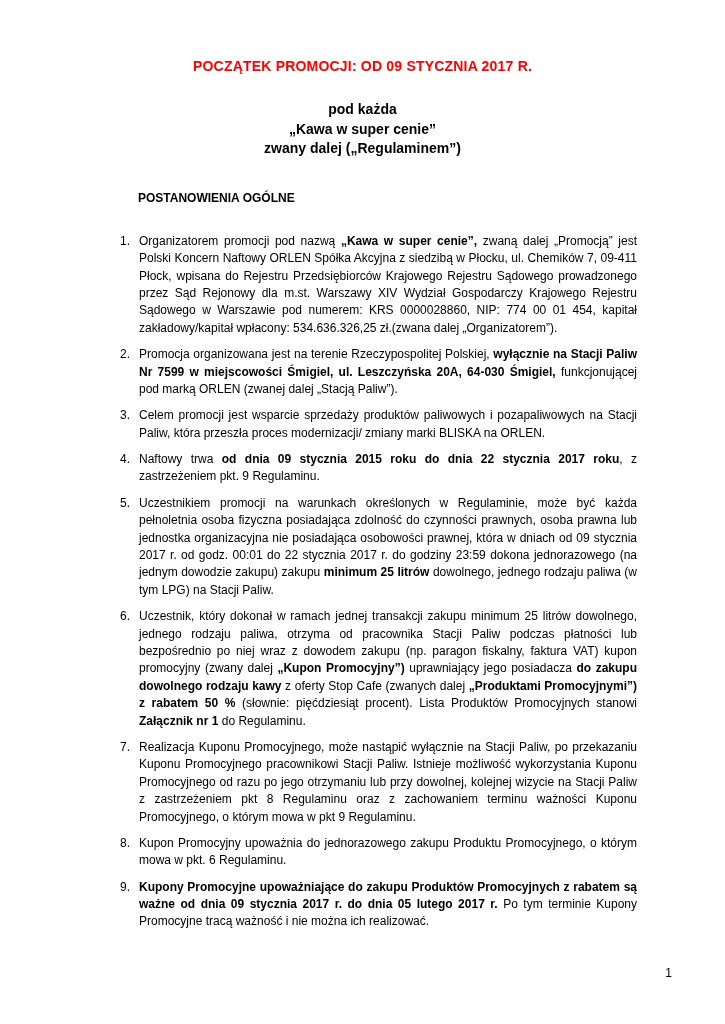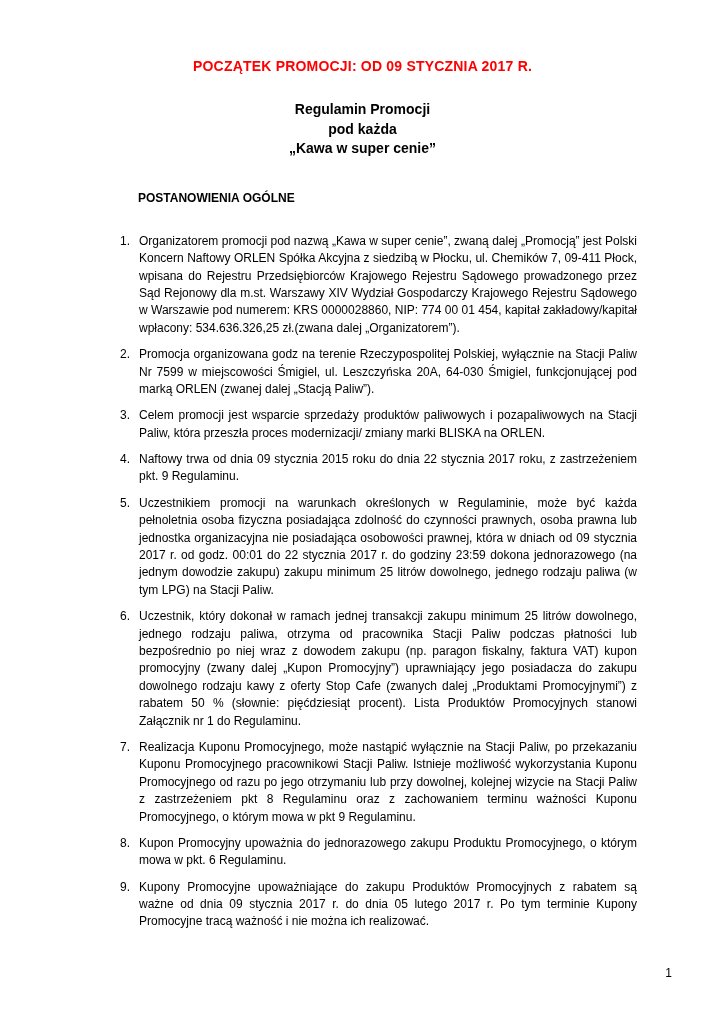--- a/index.html
+++ b/index.html
@@ -51,52 +51,52 @@
   }
   .item .num {
     flex: none;
     width: 19px;
   }
   .item .txt {
     flex: 1;
     text-align: justify;
   }
   .b {
-    font-weight: normal;
+    font-weight: bold;
   }
   .page-number {
     position: absolute;
     right: 53px;
     bottom: 44px;
     font-size: 12px;
   }
 </style>
 </head>
 <body>
 
 <div class="page">
   <div class="promo-header" style="color: rgb(255, 0, 0);">POCZĄTEK PROMOCJI: OD 09 STYCZNIA 2017 R.</div>
 
   <div class="title-block" id="title-block">
-      <div class="title-line">Regulamin Promocji</div>
       <div class="title-line">pod każda</div>
       <div class="title-line">„Kawa w super cenie”</div>
+      <div class="title-line">zwany dalej („Regulaminem”)</div>
     </div>
 
   <div class="content">
     <div class="section-heading">POSTANOWIENIA OGÓLNE</div>
 
     <div class="items" id="items">
         <div class="item">
           <span class="num">1.</span>
           <div class="txt"><span>Organizatorem promocji pod nazwą </span><span class="b">„Kawa w super cenie”,</span><span> zwaną dalej „Promocją” jest Polski Koncern Naftowy ORLEN Spółka Akcyjna z siedzibą w Płocku, ul. Chemików 7, 09-411 Płock, wpisana do Rejestru Przedsiębiorców Krajowego Rejestru Sądowego prowadzonego przez Sąd Rejonowy dla m.st. Warszawy XIV Wydział Gospodarczy Krajowego Rejestru Sądowego w Warszawie pod numerem: KRS 0000028860, NIP: 774 00 01 454, kapitał zakładowy/kapitał wpłacony: 534.636.326,25 zł.(zwana dalej „Organizatorem”).</span></div>
         </div>
         <div class="item">
           <span class="num">2.</span>
-          <div class="txt"><span>Promocja organizowana godz na terenie Rzeczypospolitej Polskiej, </span><span class="b">wyłącznie na Stacji Paliw Nr 7599 w miejscowości Śmigiel, ul. Leszczyńska 20A, 64-030 Śmigiel,</span><span> funkcjonującej pod marką ORLEN (zwanej dalej „Stacją Paliw”).</span></div>
+          <div class="txt"><span>Promocja organizowana jest na terenie Rzeczypospolitej Polskiej, </span><span class="b">wyłącznie na Stacji Paliw Nr 7599 w miejscowości Śmigiel, ul. Leszczyńska 20A, 64-030 Śmigiel,</span><span> funkcjonującej pod marką ORLEN (zwanej dalej „Stacją Paliw”).</span></div>
         </div>
         <div class="item">
           <span class="num">3.</span>
           <div class="txt"><span>Celem promocji jest wsparcie sprzedaży produktów paliwowych i pozapaliwowych na Stacji Paliw, która przeszła proces modernizacji/ zmiany marki BLISKA na ORLEN.</span></div>
         </div>
         <div class="item">
           <span class="num">4.</span>
           <div class="txt"><span>Naftowy trwa </span><span class="b">od dnia 09 stycznia 2015 roku do dnia 22 stycznia 2017 roku</span><span>, z zastrzeżeniem pkt. 9 Regulaminu.</span></div>
         </div>
         <div class="item">

